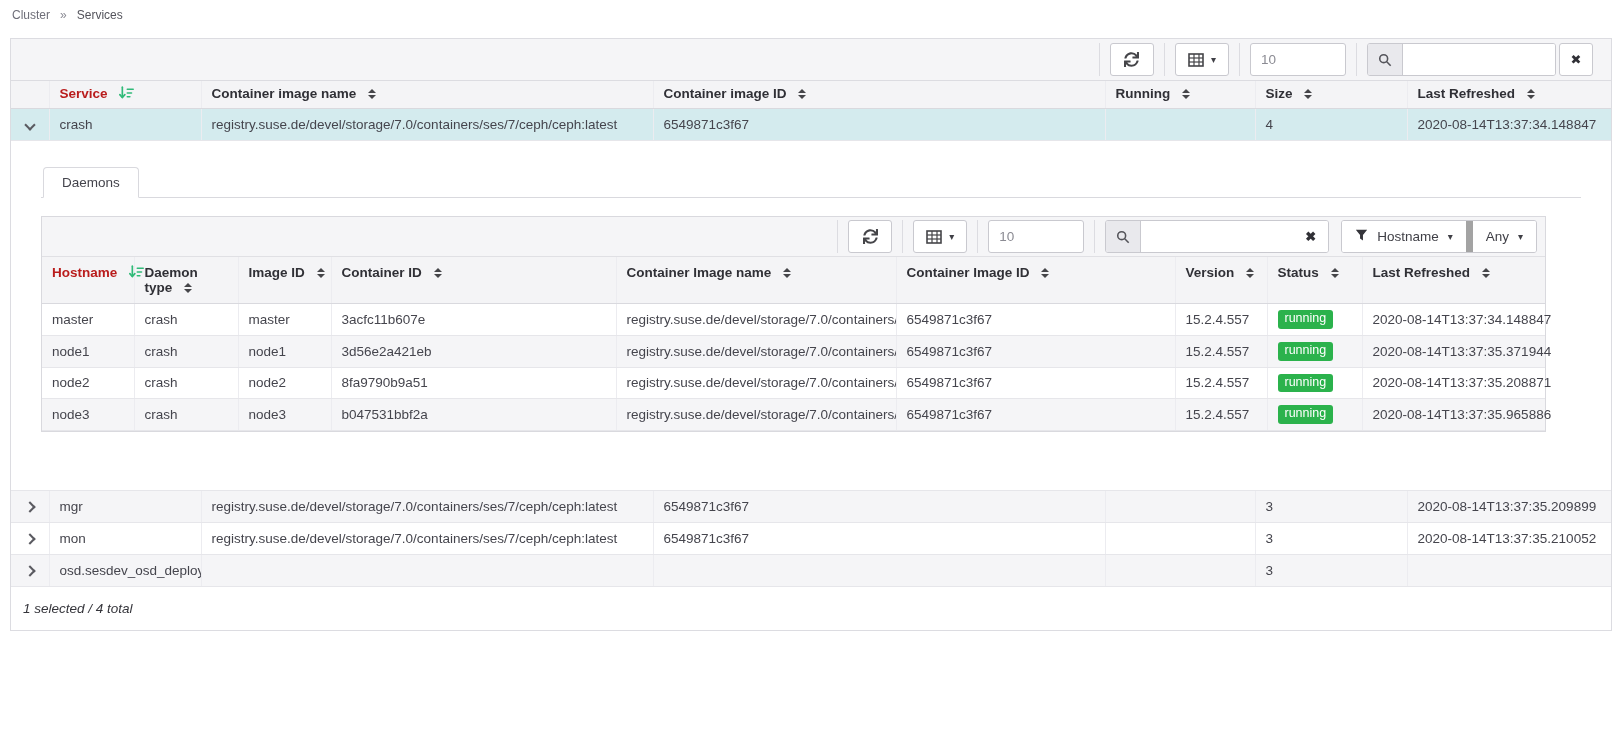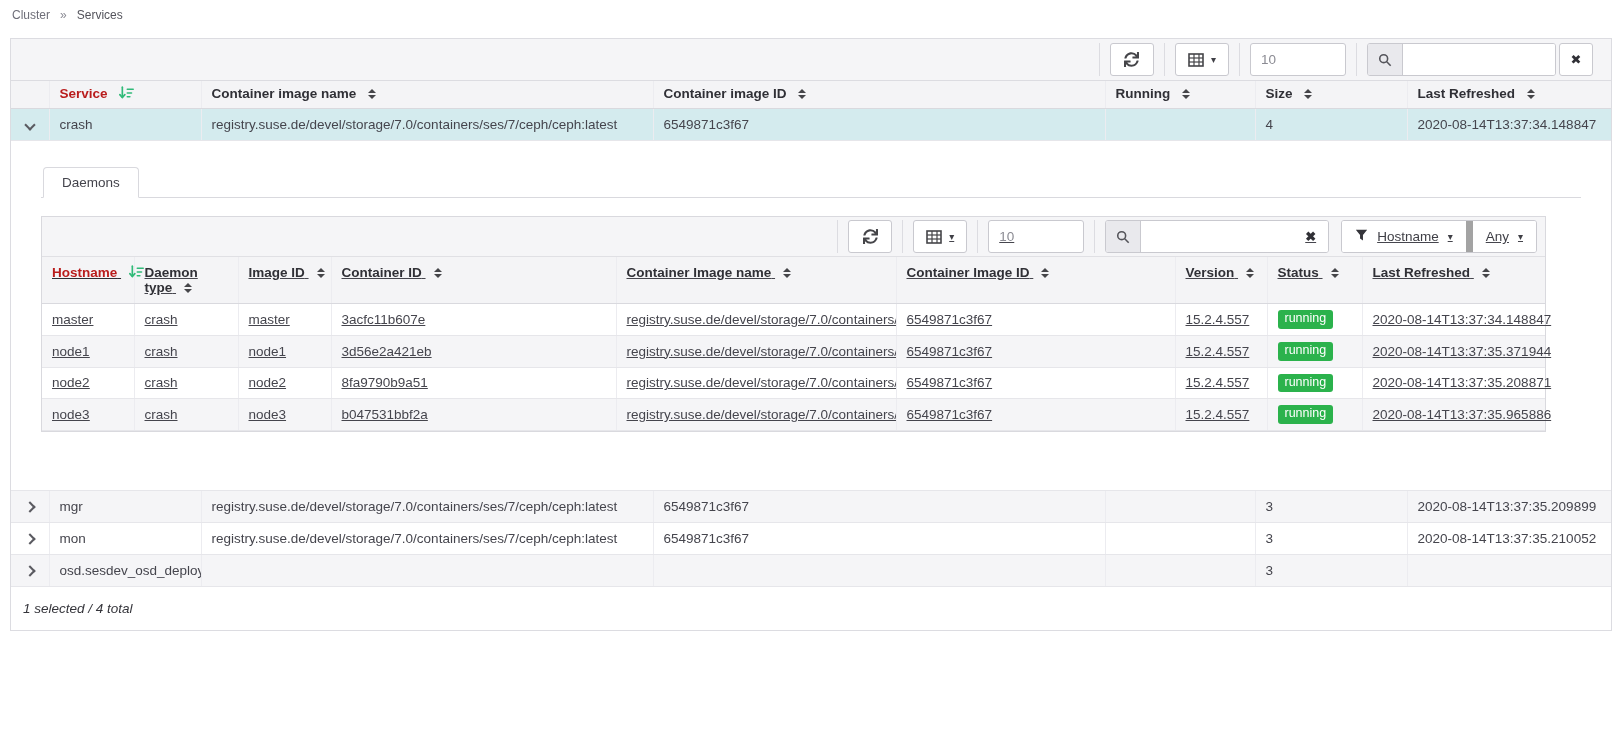--- a/index.html
+++ b/index.html
@@ -29,21 +29,21 @@
   .clear-sep { min-width:34px; padding:0 10px; margin-left:3px; font-weight:bold; }
   .clear-inline { border:none; background:#fff; padding:0 12px; cursor:pointer; font-weight:bold; color:#303036; }
   .x-glyph { font-size:13px; color:#303036; }
   .filter-group { display:inline-flex; height:33px; border:1px solid #c9c9cf; border-radius:3px; overflow:hidden; background:#fff; margin-left:12px; }
   .filter-seg { display:inline-flex; align-items:center; gap:9px; padding:0 13px; background:#fff; border:none; cursor:pointer; font:inherit; color:#3f3f46; }
   .filter-seg + .filter-seg { border-left:7px solid #a3a3a3; }
 
   
   table.grid { width:100%; border-collapse:collapse; table-layout:fixed; }
   table.grid th, table.grid td { border-left:1px solid #ececf0; }
-  table.grid th:first-child, table.grid td:first-child { border-left:none;text-decoration:underline; }
+  table.grid th:first-child, table.grid td:first-child { border-left:none; }
   table.grid thead th { background:#f4f4f6; border-bottom:1px solid #d9d9de; font-weight:bold; text-align:left; color:#303036; vertical-align:top; }
   table.outer thead th { padding:5px 10px; }
   table.inner thead th { padding:8px 10px; }
   .nowrap { white-space:nowrap; }
   table.outer tbody td { padding:8px 10px; vertical-align:top; border-bottom:1px solid #e6e6ea; }
   table.inner tbody td { padding:6px 10px; vertical-align:middle; border-bottom:1px solid #e6e6ea; }
   .row-stripe { background:#f5f5f7; }
   .row-selected { background:#d4ebee; }
   .clip { white-space:nowrap; overflow:hidden; }
   td.col-lastref { padding-right:26px; }

